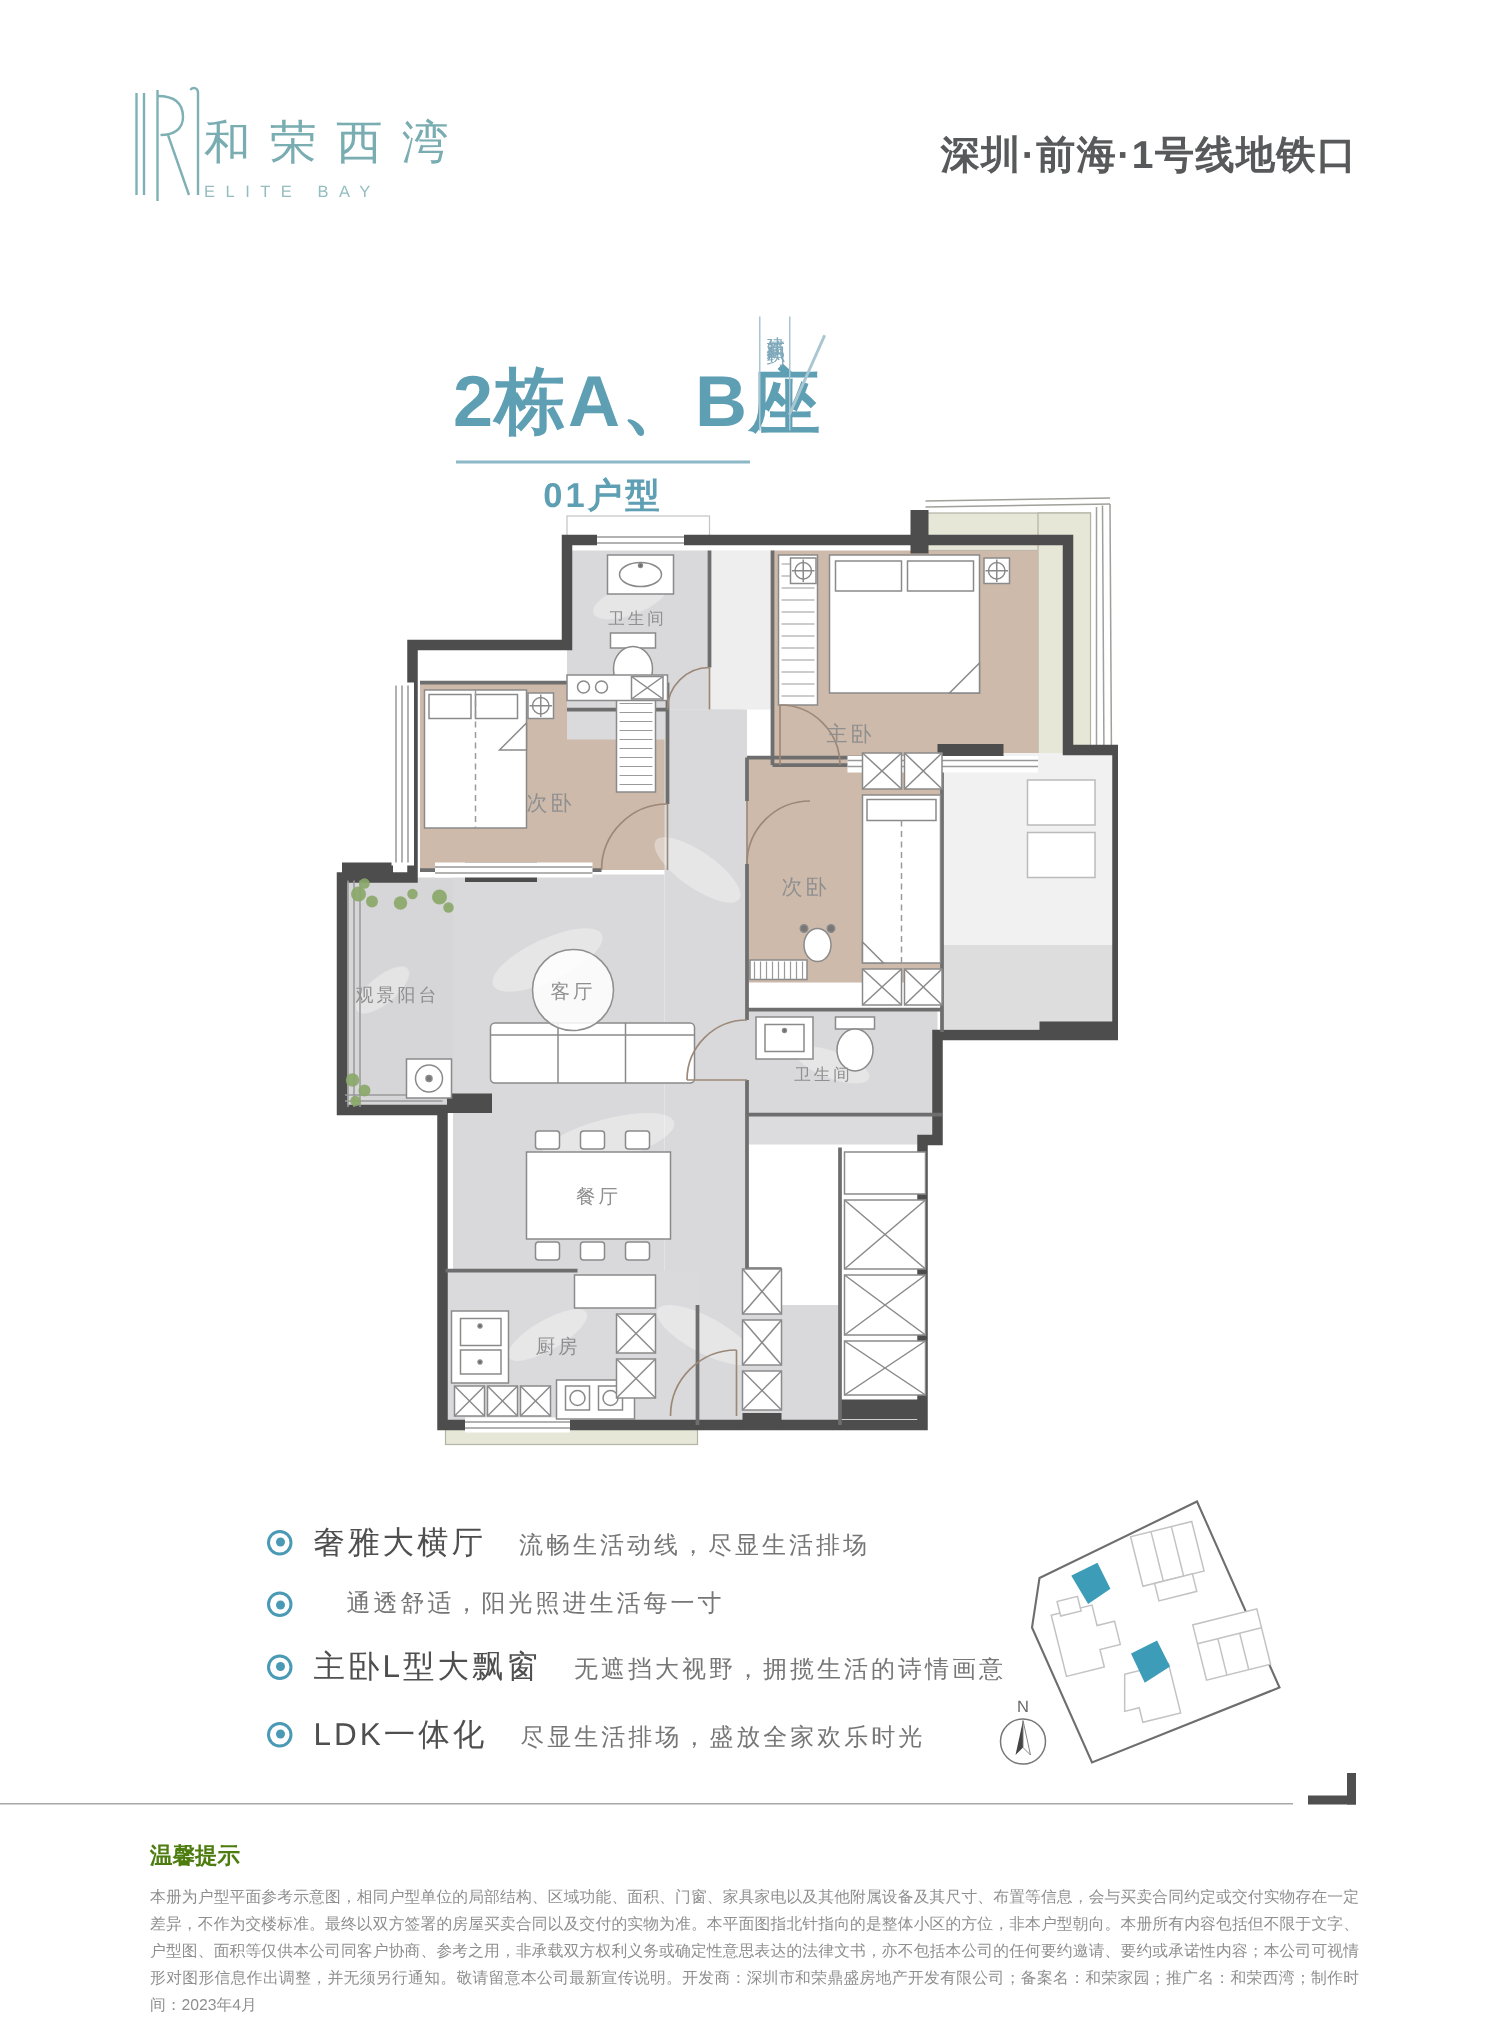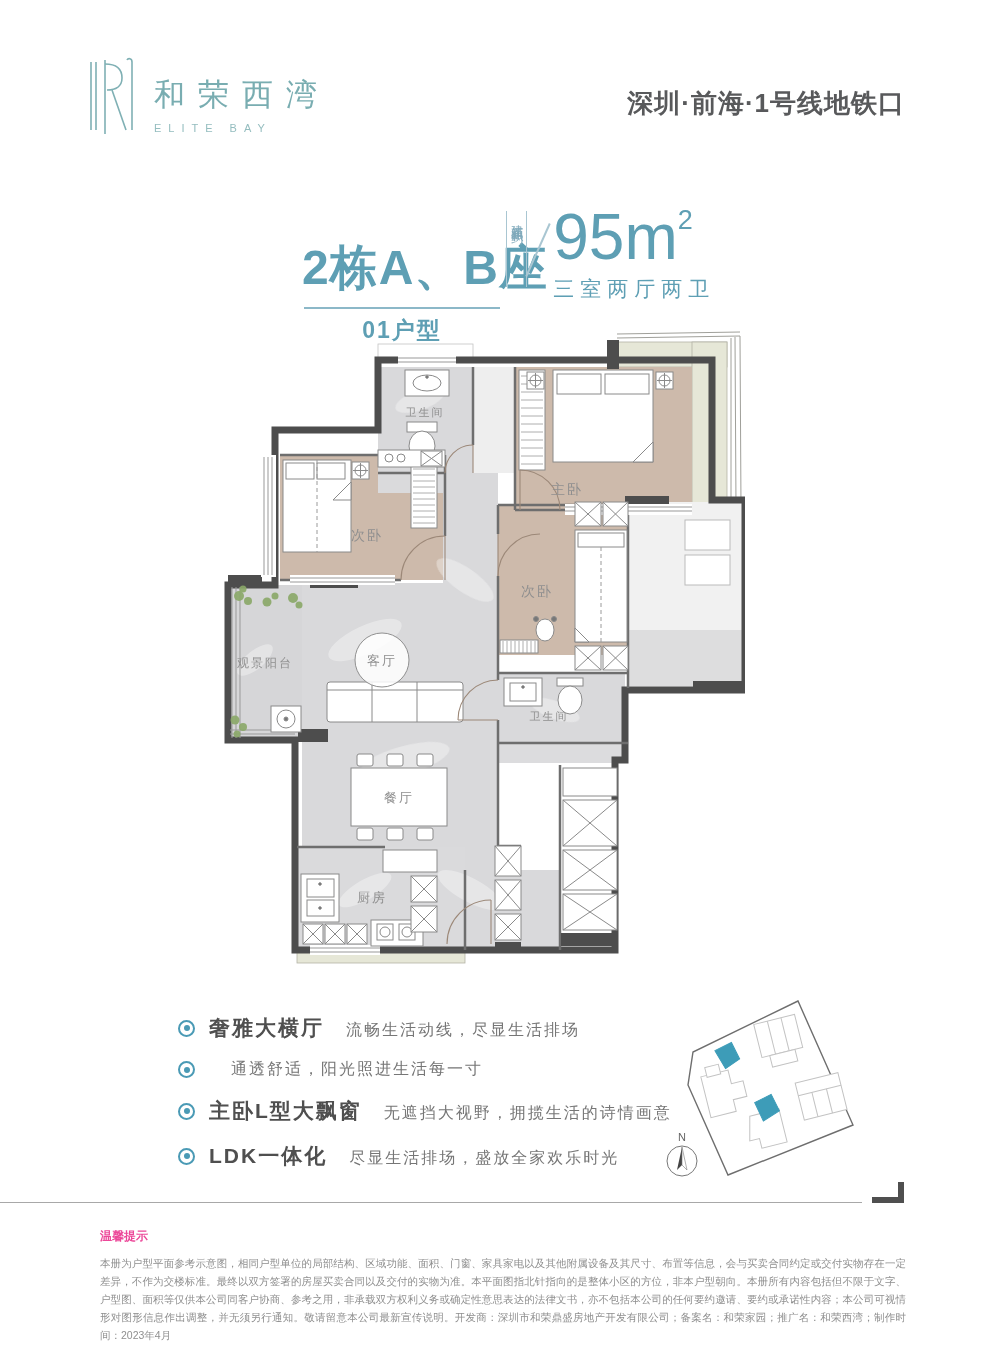--- a/index.html
+++ b/index.html
@@ -1,21 +1,21 @@
 <!DOCTYPE html>
 <html><head>
 <meta charset="utf-8">
 <style>
   html,body{margin:0;padding:0;}
   body{width:1000px;height:1357px;position:relative;background:#ffffff;overflow:hidden;
        font-family:"Liberation Sans",sans-serif;-webkit-font-smoothing:antialiased;}
   .abs{position:absolute;}
 
   
-  .logo{left:88px;top:56px;display:flex;align-items:flex-start;gap:18px;}
+  .logo{left:88px;top:56px;display:flex;align-items:flex-start;}
   .logo-cn{font-size:31px;letter-spacing:13px;color:#79adb1;font-weight:400;margin-top:18px;}
   .logo-en{font-size:11px;letter-spacing:7px;color:#94bdbf;margin-top:6px;}
   .location{right:95px;top:86px;font-size:26px;color:#58595b;font-weight:600;letter-spacing:1px;}
 
   
   .t-left{left:302px;top:208px;width:200px;text-align:center;color:#5e9fb4;}
   .t-building{font-size:48px;font-weight:700;letter-spacing:1px;white-space:nowrap;margin-top:28px;}
   .t-underline{height:2px;background:#8cb8c8;margin:7px 2px 6px 2px;}
   .t-unit{font-size:23px;letter-spacing:2px;font-weight:bold;}
   .t-right{left:506px;top:205px;display:flex;align-items:flex-start;}
@@ -27,31 +27,31 @@
   .area-main{font-size:64px;color:#5e9fb4;font-weight:500;line-height:1;}
   .area-main sup{font-size:27px;vertical-align:30px;font-weight:400;}
   .area-layout{font-size:21px;color:#5e9fb4;letter-spacing:6px;margin-top:6px;}
 
   
   .features{left:178px;top:1014px;width:660px;display:flex;flex-direction:column;gap:17px;}
   .feat{display:flex;align-items:baseline;}
   .bullet{width:13px;height:13px;border:2px solid #4a9ab5;border-radius:50%;
           display:inline-block;position:relative;margin-right:14px;flex:none;align-self:center;}
   .bullet i{position:absolute;left:3.5px;top:3.5px;width:6px;height:6px;border-radius:50%;background:#4a9ab5;}
-  .feat-title{font-size:21px;font-weight:700;color:#4f4f4f;letter-spacing:2px;white-space:nowrap;}
+  .feat-title{font-size:21px;font-weight:400;color:#4f4f4f;letter-spacing:2px;white-space:nowrap;}
   .feat-desc{font-size:16px;color:#767676;letter-spacing:2px;margin-left:22px;white-space:nowrap;}
 
   
   .divider{left:0;top:1202px;width:862px;height:1px;background:#a8a8a8;}
   .corner-mark{left:872px;top:1182px;width:26px;height:15px;
                border-right:6px solid #4f4f4f;border-bottom:6px solid #4f4f4f;}
 
   
   .notice{left:100px;top:1228px;width:806px;}
-  .notice-title{font-size:12px;font-weight:700;color:#ec4899;margin-bottom:9px;}
+  .notice-title{font-size:15px;font-weight:700;color:#4d7c0f;margin-bottom:9px;}
   .notice-body{font-size:10.5px;color:#8f8f8f;line-height:1.72;text-align:justify;}
 
   svg text{font-family:"Liberation Sans",sans-serif;}
 </style>
 </head>
 <body>
 
 <div class="abs logo">
   <svg width="48" height="80" viewBox="0 0 48 80">
     <g stroke="#7fb0b4" stroke-width="1.6" fill="none">
@@ -72,24 +72,20 @@
 <div class="abs location">深圳·前海·1号线地铁口</div>
 
 <div class="abs t-left">
   <div class="t-building">2栋A、B座</div>
   <div class="t-underline"></div>
   <div class="t-unit">01户型</div>
 </div>
 <div class="abs t-right">
   <div class="area-note">建筑面积约</div>
   <div class="area-slash"></div>
-  <div class="area-col">
-    <div class="area-main"><span>95m</span><sup>2</sup></div>
-    <div class="area-layout">三室两厅两卫</div>
-  </div>
 </div>
 
 <svg class="abs" style="left:215px;top:330px;" width="530" height="640" viewBox="0 0 530 640">
 
   <g>
     <rect x="400" y="12" width="112" height="25" fill="#e6e7d7" stroke="#b3b3a6" stroke-width="0.8"></rect>
     <rect x="477" y="12" width="35" height="163" fill="#e6e7d7" stroke="#b3b3a6" stroke-width="0.8"></rect>
     <g stroke="#a0a09a" stroke-width="1" fill="none">
       <line x1="516" y1="8" x2="516" y2="177"></line>
         <line x1="520" y1="7" x2="521" y2="177"></line>

